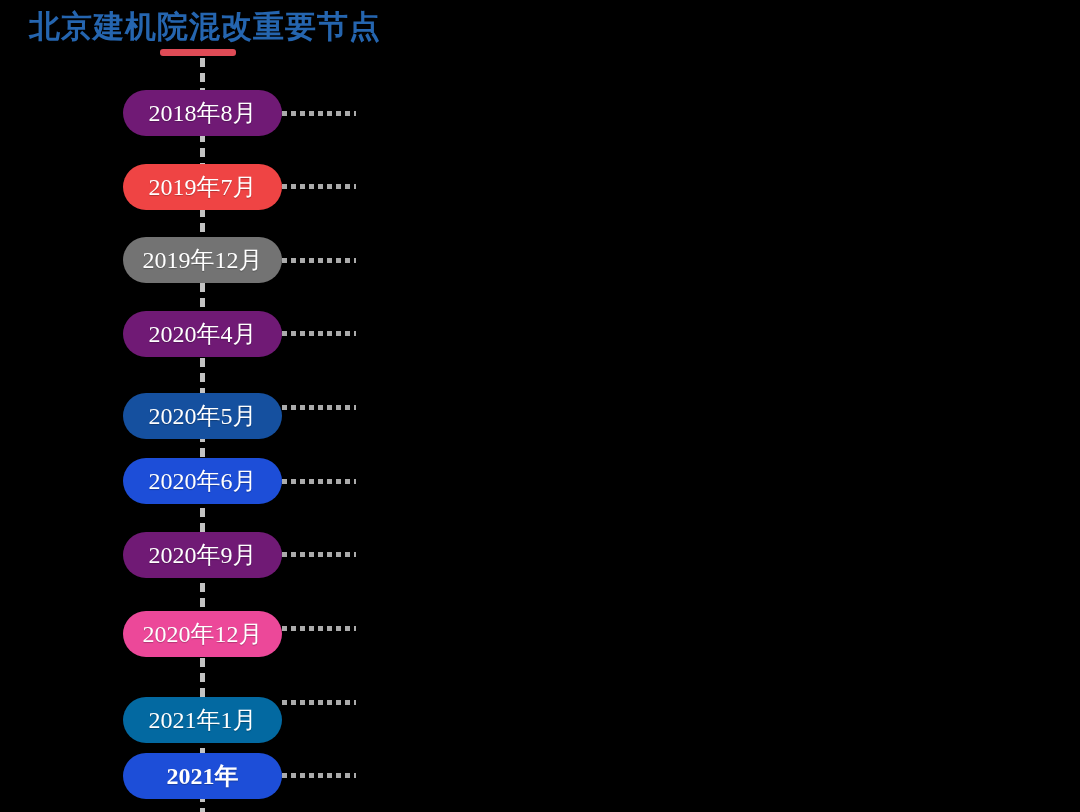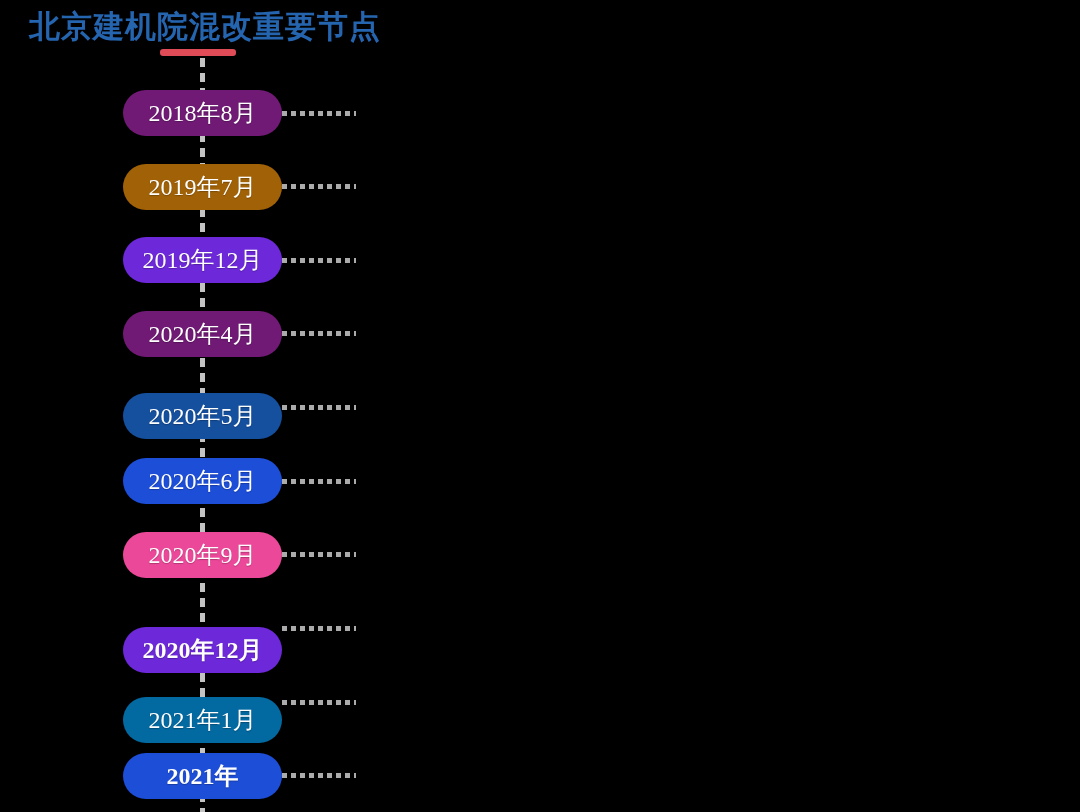--- a/index.html
+++ b/index.html
@@ -90,51 +90,51 @@
 <div id="stage">
   <div class="page-title">北京建机院混改重要节点</div>
   <div class="title-underline"></div>
   <div class="timeline-line"></div>
   <div>
   <div class="milestone-pill" style="top: 90px; background: #701a75;">
     <span class="milestone-label">2018年8月</span>
   </div>
   <div class="milestone-connector" style="top: 110.5px;"></div>
 
-  <div class="milestone-pill" style="top: 163.66px; background: #a16207;">
+  <div class="milestone-pill" style="top: 163.66px; background: #ef4444;">
     <span class="milestone-label">2019年7月</span>
   </div>
   <div class="milestone-connector" style="top: 184.16px;"></div>
 
-  <div class="milestone-pill" style="top: 237.32px; background: #6d28d9;">
+  <div class="milestone-pill" style="top: 237.32px; background: #737373;">
     <span class="milestone-label">2019年12月</span>
   </div>
   <div class="milestone-connector" style="top: 257.82px;"></div>
 
   <div class="milestone-pill" style="top: 310.98px; background: #701a75;">
     <span class="milestone-label">2020年4月</span>
   </div>
   <div class="milestone-connector" style="top: 331.48px;"></div>
 
   <div class="milestone-pill" style="top: 393px; background: rgb(21, 80, 159);">
     <span class="milestone-label">2020年5月</span>
   </div>
   <div class="milestone-connector" style="top: 405.14px;"></div>
 
   <div class="milestone-pill" style="top: 458.3px; background: #1d4ed8;">
     <span class="milestone-label">2020年6月</span>
   </div>
   <div class="milestone-connector" style="top: 478.8px;"></div>
 
-  <div class="milestone-pill" style="top: 531.96px; background: #ec4899; text-align: center;">
+  <div class="milestone-pill" style="top: 531.96px; background: #701a75; text-align: center;">
     <span class="milestone-label">2020年9月</span>
   </div>
   <div class="milestone-connector" style="top: 552.46px;"></div>
 
-  <div class="milestone-pill" style="top: 627px; background: #6d28d9; font-weight: bold;">
+  <div class="milestone-pill" style="top: 611px; background: #ec4899;">
     <span class="milestone-label">2020年12月</span>
   </div>
   <div class="milestone-connector" style="top: 626.12px;"></div>
 
   <div class="milestone-pill" style="top: 697px; background: #0369a1;">
     <span class="milestone-label">2021年1月</span>
   </div>
   <div class="milestone-connector" style="top: 699.78px;"></div>
 
   <div class="milestone-pill" style="top: 752.94px; background: #1d4ed8;">

